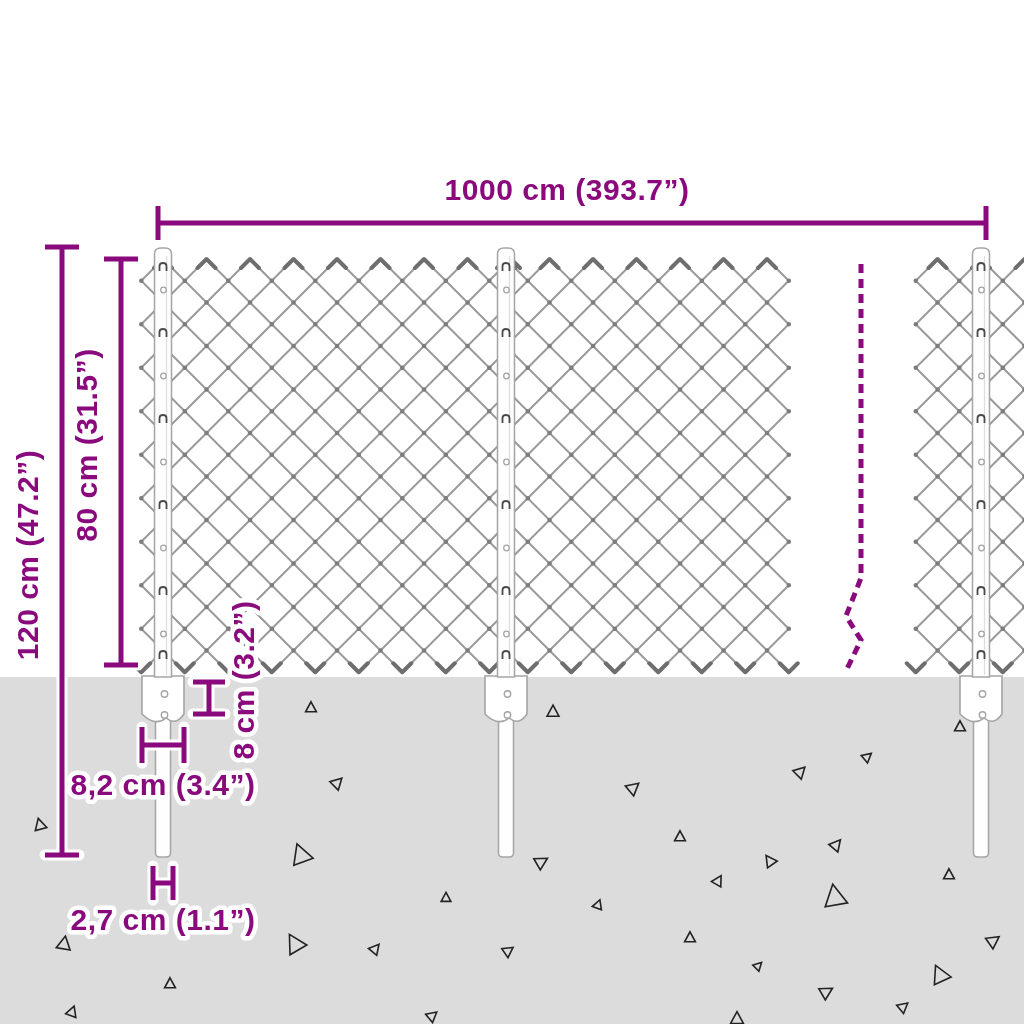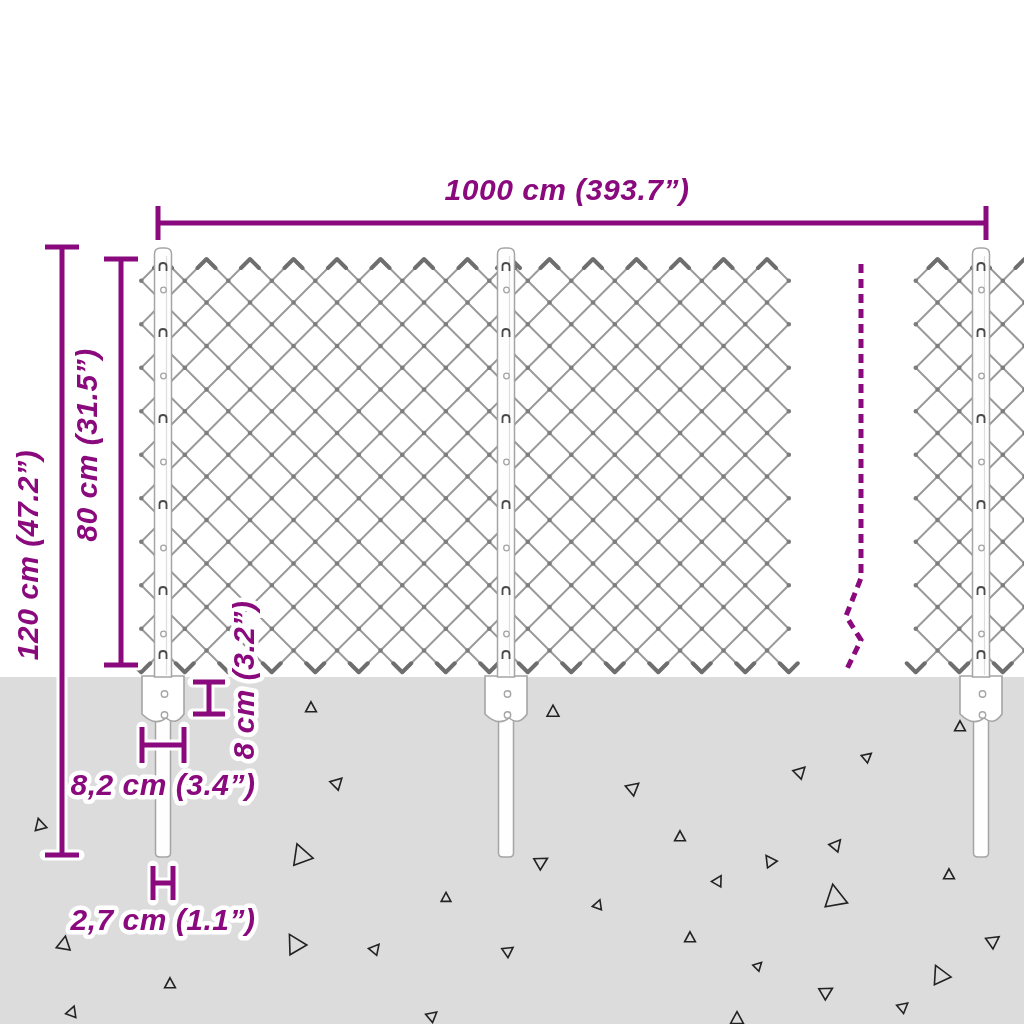--- a/index.html
+++ b/index.html
@@ -1,16 +1,16 @@
 <!DOCTYPE html>
 <html><head>
 <meta charset="utf-8">
 <style>
   html,body{margin:0;padding:0;background:#fff;}
-  .stage{position:relative;width:1024px;height:1024px;background:#ffffff;overflow:hidden;font-style:italic;}
+  .stage{position:relative;width:1024px;height:1024px;background:#ffffff;overflow:hidden;}
   svg{display:block;}
   text.dim{
     font-family:"Liberation Sans","DejaVu Sans",sans-serif;
     font-weight:bold;
     font-size:30px;
     paint-order:stroke;
     stroke:#ffffff;
     stroke-width:9px;
     stroke-linejoin:round;
     letter-spacing:0.5px;

